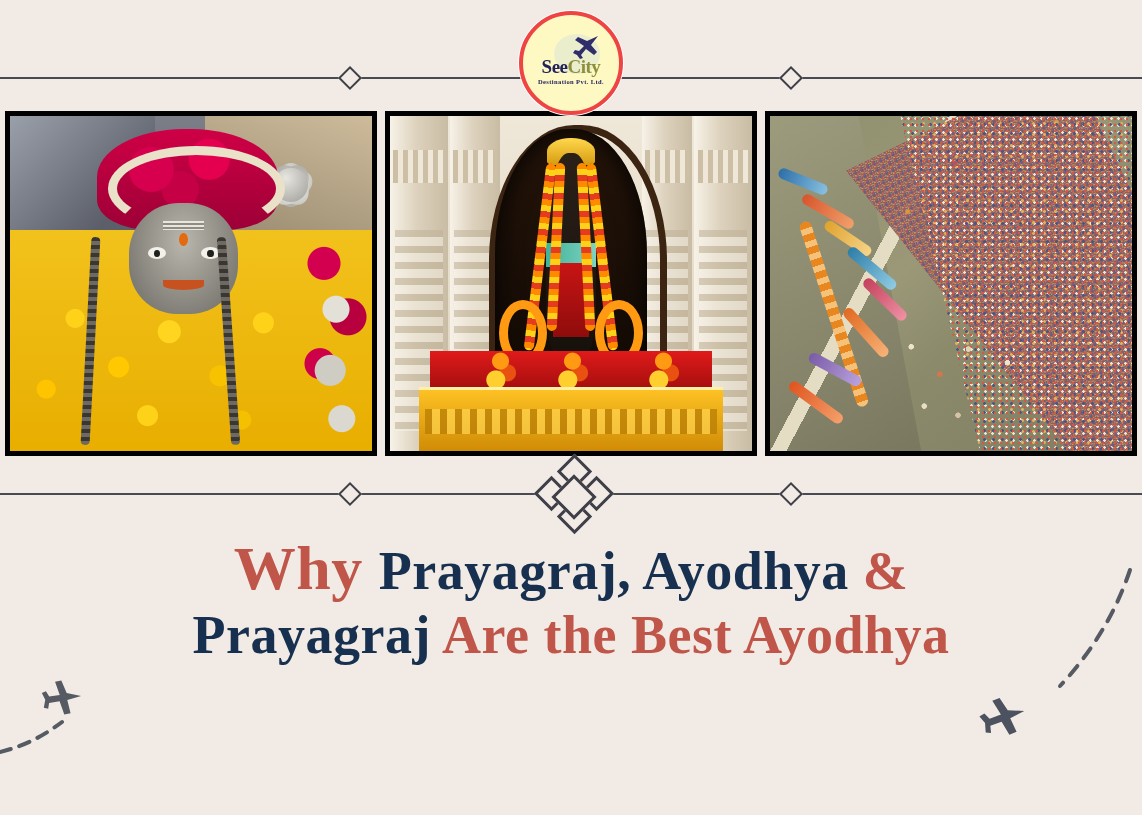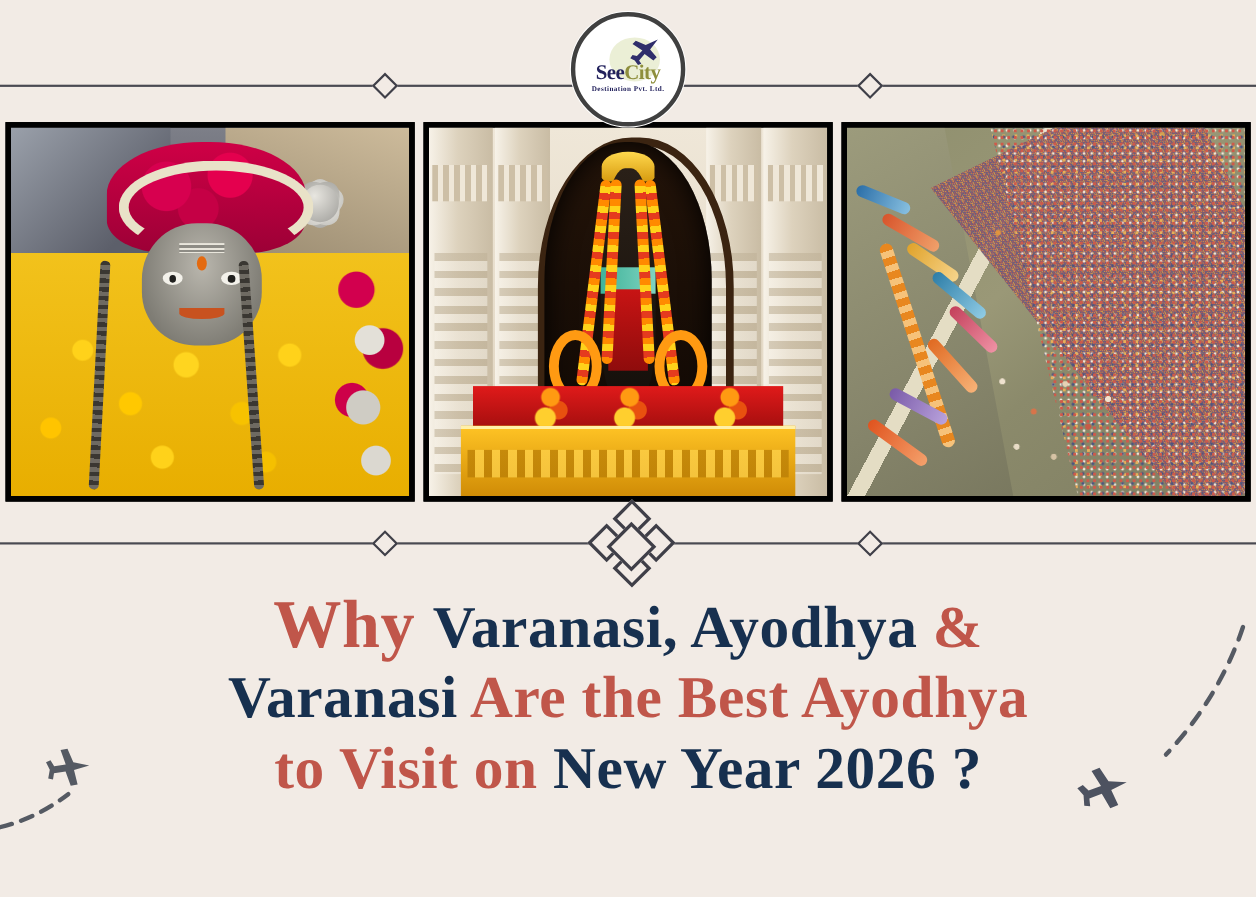--- a/index.html
+++ b/index.html
@@ -33,21 +33,21 @@
   .ornament .c{width:26px;height:26px;left:47px;top:18px;}
   .ornament .n{width:19px;height:19px;left:50.5px;top:-4px;}
   .ornament .s{width:19px;height:19px;left:50.5px;top:41px;}
   .ornament .w{width:19px;height:19px;left:28px;top:18.5px;}
   .ornament .e{width:19px;height:19px;left:73px;top:18.5px;}
 
   
   .logo-badge{
     position:absolute;left:50%;top:11px;transform:translateX(-50%);
     width:96px;height:96px;border-radius:50%;
-    background:#ffffff;border:4px solid #404040;
+    background:#fef9c3;border:4px solid #ef4444;
     display:flex;align-items:center;justify-content:center;
     z-index:6;box-shadow:0 0 0 1px #fff;
   }
   .logo-inner{position:relative;width:86px;height:86px;display:flex;flex-direction:column;
     align-items:center;justify-content:center;overflow:hidden;border-radius:50%;}
   .logo-swoosh{position:absolute;left:26px;top:14px;width:46px;height:40px;
     border-radius:50%;background:#e8eccf;opacity:.85;}
   .logo-plane{position:absolute;right:13px;top:14px;color:#2f2e6b;}
   .logo-text{position:relative;z-index:2;margin-top:16px;font-size:19px;line-height:1;
     font-weight:bold;font-family:"Liberation Serif",serif;letter-spacing:-.5px;white-space:nowrap;}
@@ -353,27 +353,24 @@
       <i class="n"></i>
         <i class="w"></i>
         <i class="e"></i>
         <i class="s"></i>
         <i class="c"></i>
     </div>
   </div>
 
   <div class="headline">
     <span class="ln">
-      <span class="red cap">Why </span><span class="navy">Varanasi, Ayodhya </span><span class="red">&amp;</span>
+      <span class="red cap">Why </span><span class="navy">Prayagraj, Ayodhya </span><span class="red">&amp;</span>
     </span>
     <span class="ln">
-      <span class="navy">Varanasi </span><span class="red">Are the Best Ayodhya</span>
-    </span>
-    <span class="ln">
-      <span class="red">to Visit on </span><span class="navy">New Year 2026 ?</span>
+      <span class="navy">Prayagraj </span><span class="red">Are the Best Ayodhya</span>
     </span>
   </div>
 
   <svg class="doodle d-left" viewBox="0 0 200 150">
     <path d="M0 122 C25 116 45 105 62 92" stroke="#555a63" stroke-width="4" fill="none" stroke-dasharray="11 9" stroke-linecap="round"></path>
     <g transform="translate(62,42) rotate(40)">
       <path d="M30 6 L22 18 L33 26 L29 31 L17 24 L10 32 L13 37 L9 39 L5 32 L-2 29 L0 25 L6 27 L13 19 L1 12 L5 7 L17 13 Z" fill="#555a63"></path>
     </g>
   </svg>
 

